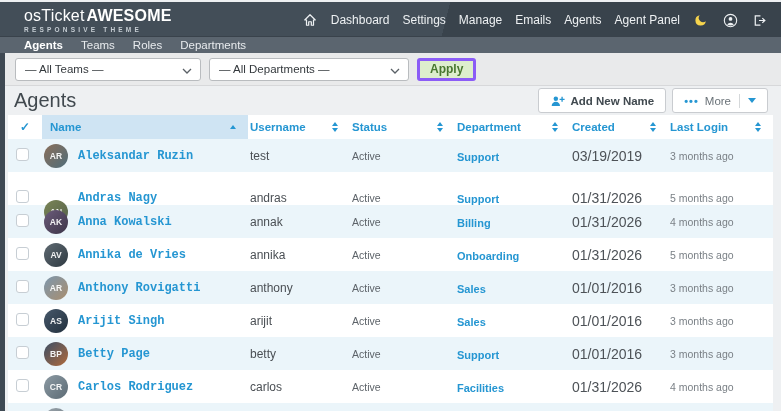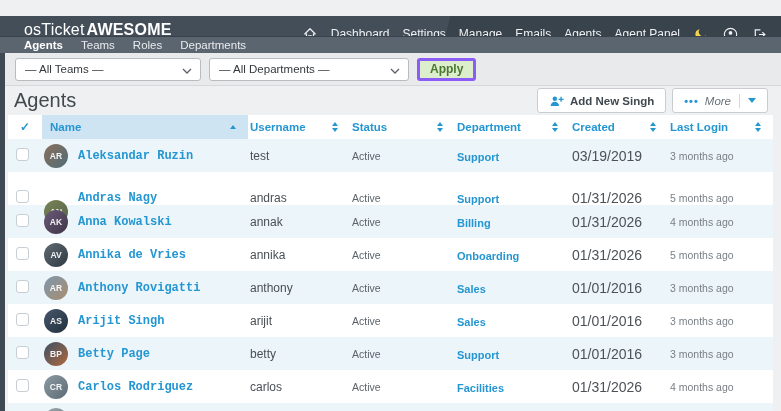--- a/index.html
+++ b/index.html
@@ -1,21 +1,21 @@
 <!DOCTYPE html>
 <html><head>
 <meta charset="utf-8">
 <style>
   * { margin:0; padding:0; box-sizing:border-box; }
   html,body { width:781px; height:411px; }
   body { font-family:"Liberation Sans", sans-serif; background:#eef0f2; }
   .screen { position:relative; width:781px; height:411px; overflow:hidden; background:#eef0f2; }
 
   
-  .topbar { position:absolute; top:16px; left:0; width:781px; height:36px;
+  .topbar { position:absolute; top:2px; left:0; width:781px; height:36px;
     background:linear-gradient(104deg,#434e58 0%,#434e58 57%,#39434c 57%,#39434c 100%);
     display:flex; align-items:center; justify-content:space-between; padding:0 14px 0 24px; z-index:5; }
   .logo { line-height:1; margin-top:2px; }
   .logo-row { color:#fff; font-size:16px; letter-spacing:.2px; }
   .logo-row .lg1 { font-weight:400; }
   .logo-row .lg2 { font-weight:700; margin-left:2px; }
   .tagline { color:#c6cdd3; font-size:6.5px; letter-spacing:3.2px; margin-top:3px; font-weight:700; }
   .topnav { display:flex; align-items:center; gap:13px; color:#eef1f3; font-size:12px; }
   .topnav a { color:#eef1f3; text-decoration:none; cursor:pointer; }
   .ticon { display:inline-flex; align-items:center; justify-content:center; width:16px; height:16px; cursor:pointer; }
@@ -163,25 +163,25 @@
     <h1 class="page-title">Agents</h1>
     <div class="head-btns">
       <button class="hbtn">
         <span style="display:inline-flex;">
           <svg width="15" height="12" viewBox="0 0 18 14">
               <circle cx="7" cy="4.4" r="2.7" fill="#2596d2"></circle>
               <path d="M2 13 A5 5 0 0 1 12 13 Z" fill="#2596d2"></path>
               <path d="M14.5 2 V8 M11.5 5 H17.5" stroke="#2596d2" stroke-width="1.6"></path>
             </svg>
         </span>
-        <span>Add New Singh</span>
+        <span>Add New Name</span>
       </button>
       <button class="hbtn">
         <span class="dots">•••</span>
-        <span style="color:#6a7278;font-weight:400;font-style:italic;">More</span>
+        <span style="color:#6a7278;font-weight:400;">More</span>
         <span class="hdivider"></span>
         <span class="chev-blue"></span>
       </button>
     </div>
   </div>
 
   <div class="table-card">
     <div class="grid-row thead">
       <div class="hcheck">✓</div>
       <div class="th th-name">

